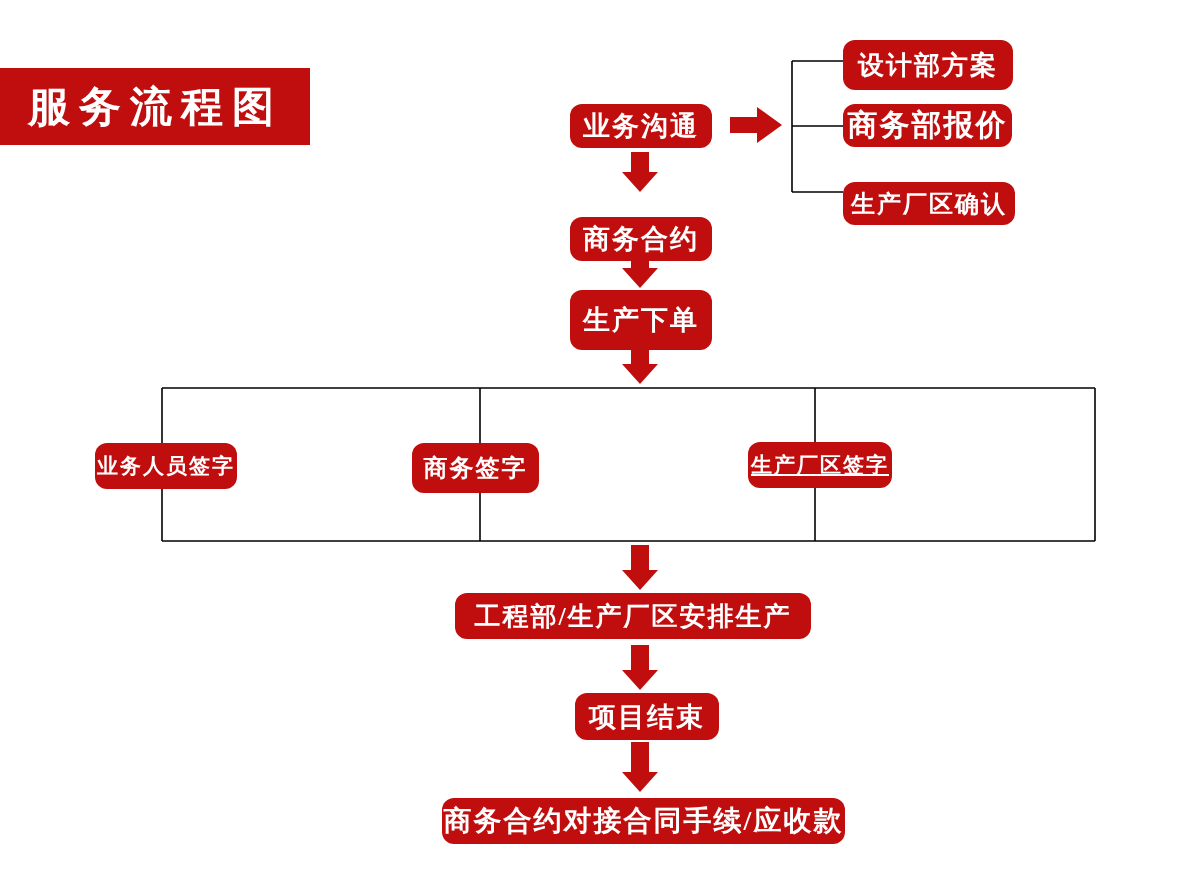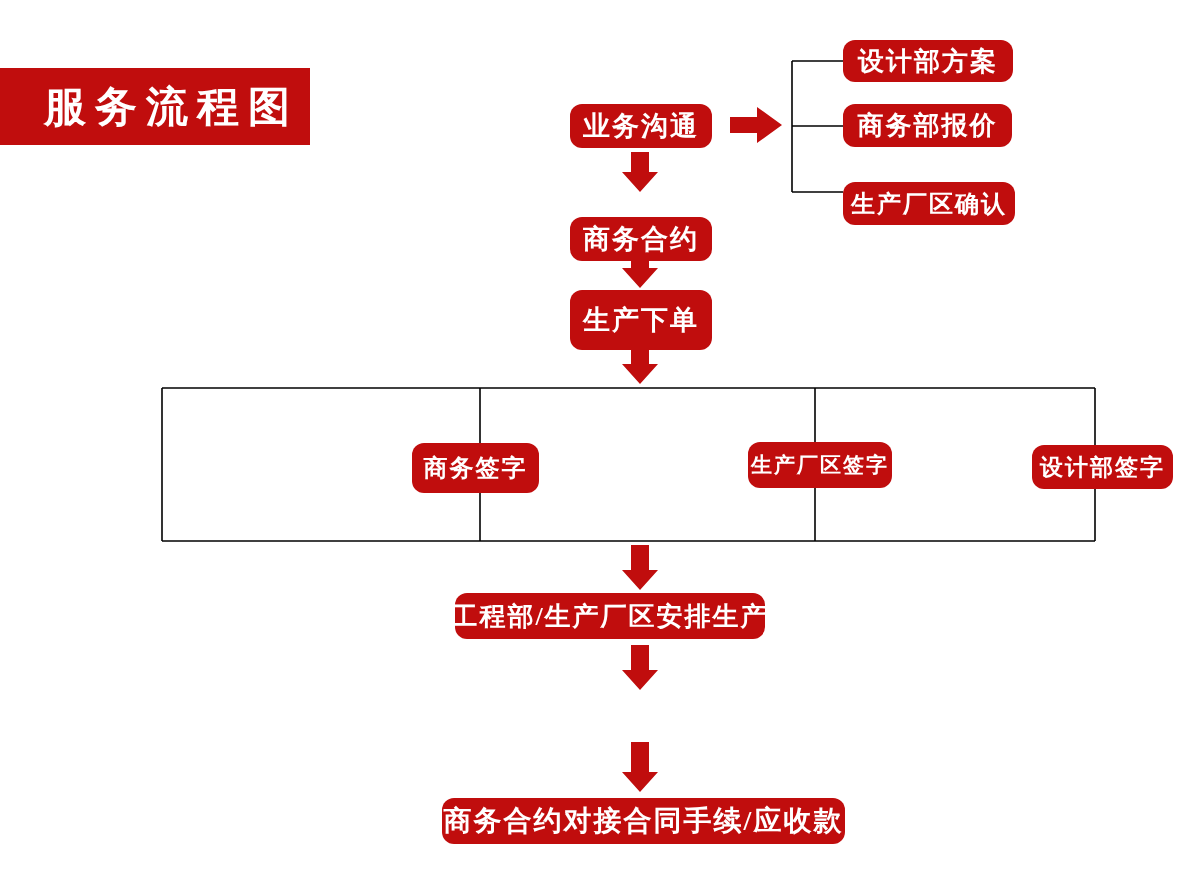--- a/index.html
+++ b/index.html
@@ -44,21 +44,21 @@
     position: absolute;
     left: 0; top: 68px;
     width: 310px; height: 77px;
     background: var(--shape-red);
     color: var(--text-white);
     font-size: 42px;
     font-weight: bold;
     letter-spacing: 9px;
     display: flex;
     align-items: center;
-    padding-left: 44px;
+    padding-left: 28px;
     box-sizing: border-box;
   }
 </style>
 </head>
 <body>
 
 <div id="canvas">
 
   <svg class="connectors" viewBox="0 0 1203 889" xmlns="http://www.w3.org/2000/svg">
 
@@ -82,24 +82,25 @@
     <polygon class="arrow" points="631,742 649,742 649,772 658,772 640,792 622,772 631,772"></polygon>
     <polygon class="arrow" points="730,117 757,117 757,107 782,125 757,143 757,133 730,133"></polygon>
   </svg>
 
   <div id="title">服务流程图</div>
 
   <div class="node" style="left:570px; top:104px; width:142px; height:44px; font-size:27px;">业务沟通</div>
   <div class="node" style="left:570px; top:196px; width:142px; height:44px; font-size:27px;margin-top:21px;">商务合约</div>
   <div class="node" style="left:570px; top:290px; width:142px; height:60px; font-size:27px;">生产下单</div>
 
-  <div class="node" style="left:843px; top:40px; width:170px; height:42px; font-size:26px;">设计部方案</div>
-  <div class="node" style="left:843px; top:104px; width:169px; height:43px; font-size:26px;">商务部报价</div>
+  <div class="node" style="left:843px; top:40px; width:170px; height:50px; font-size:26px;">设计部方案</div>
+  <div class="node" style="left:843px; top:104px; width:169px; height:43px; font-size:30px;">商务部报价</div>
   <div class="node" style="left:843px; top:182px; width:172px; height:43px; font-size:24px;">生产厂区确认</div>
 
+  <div class="node" style="left:95px; top:443px; width:142px; height:46px; font-size:21px;">业务人员签字</div>
   <div class="node" style="left:412px; top:443px; width:127px; height:50px; font-size:24px;">商务签字</div>
-  <div class="node" style="left:748px; top:442px; width:144px; height:46px; font-size:21px;">生产厂区签字</div>
-  <div class="node" style="left:1032px; top:445px; width:141px; height:44px; font-size:23px;">设计部签字</div>
+  <div class="node" style="left:748px; top:442px; width:144px; height:46px; font-size:21px;text-decoration:underline;">生产厂区签字</div>
 
-  <div class="node" style="left:455px; top:593px; width:310px; height:46px; font-size:26px;">工程部/生产厂区安排生产</div>
+  <div class="node" style="left:455px; top:593px; width:356px; height:46px; font-size:26px;">工程部/生产厂区安排生产</div>
+  <div class="node" style="left:575px; top:693px; width:144px; height:47px; font-size:27px;">项目结束</div>
   <div class="node" style="left:442px; top:798px; width:403px; height:46px; font-size:28px;">商务合约对接合同手续/应收款</div>
 
 </div>
 
 </body></html>

